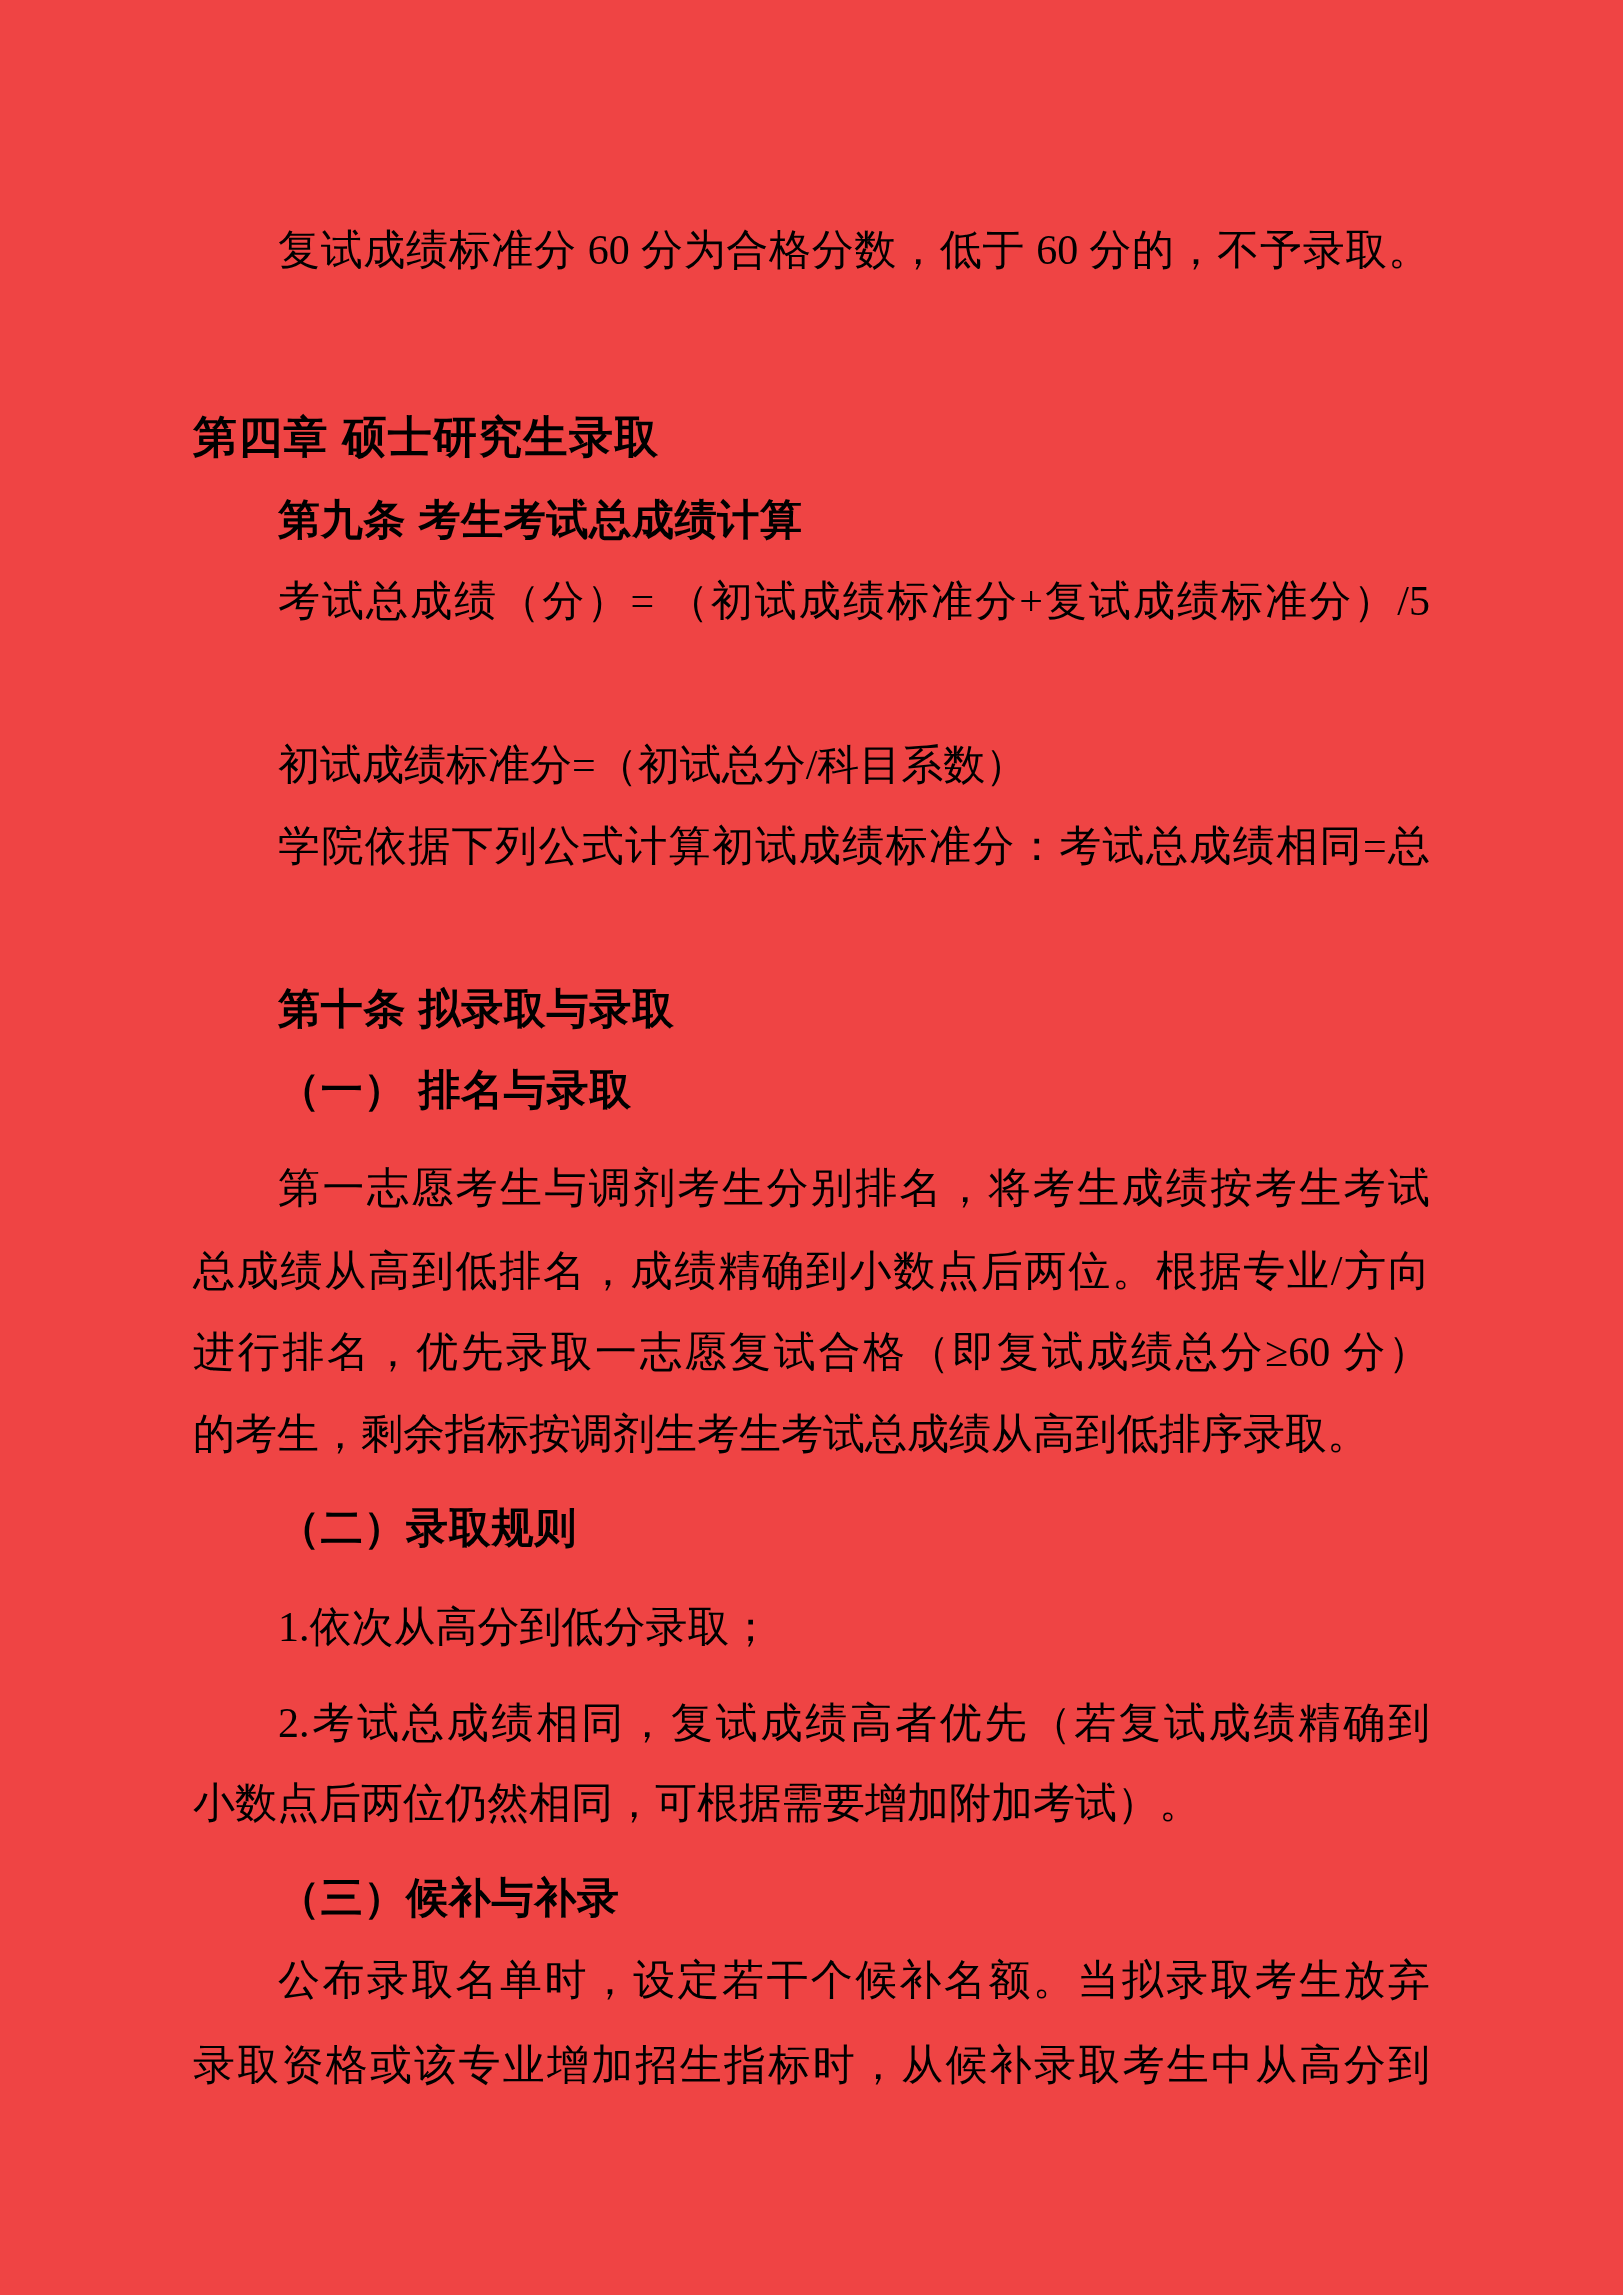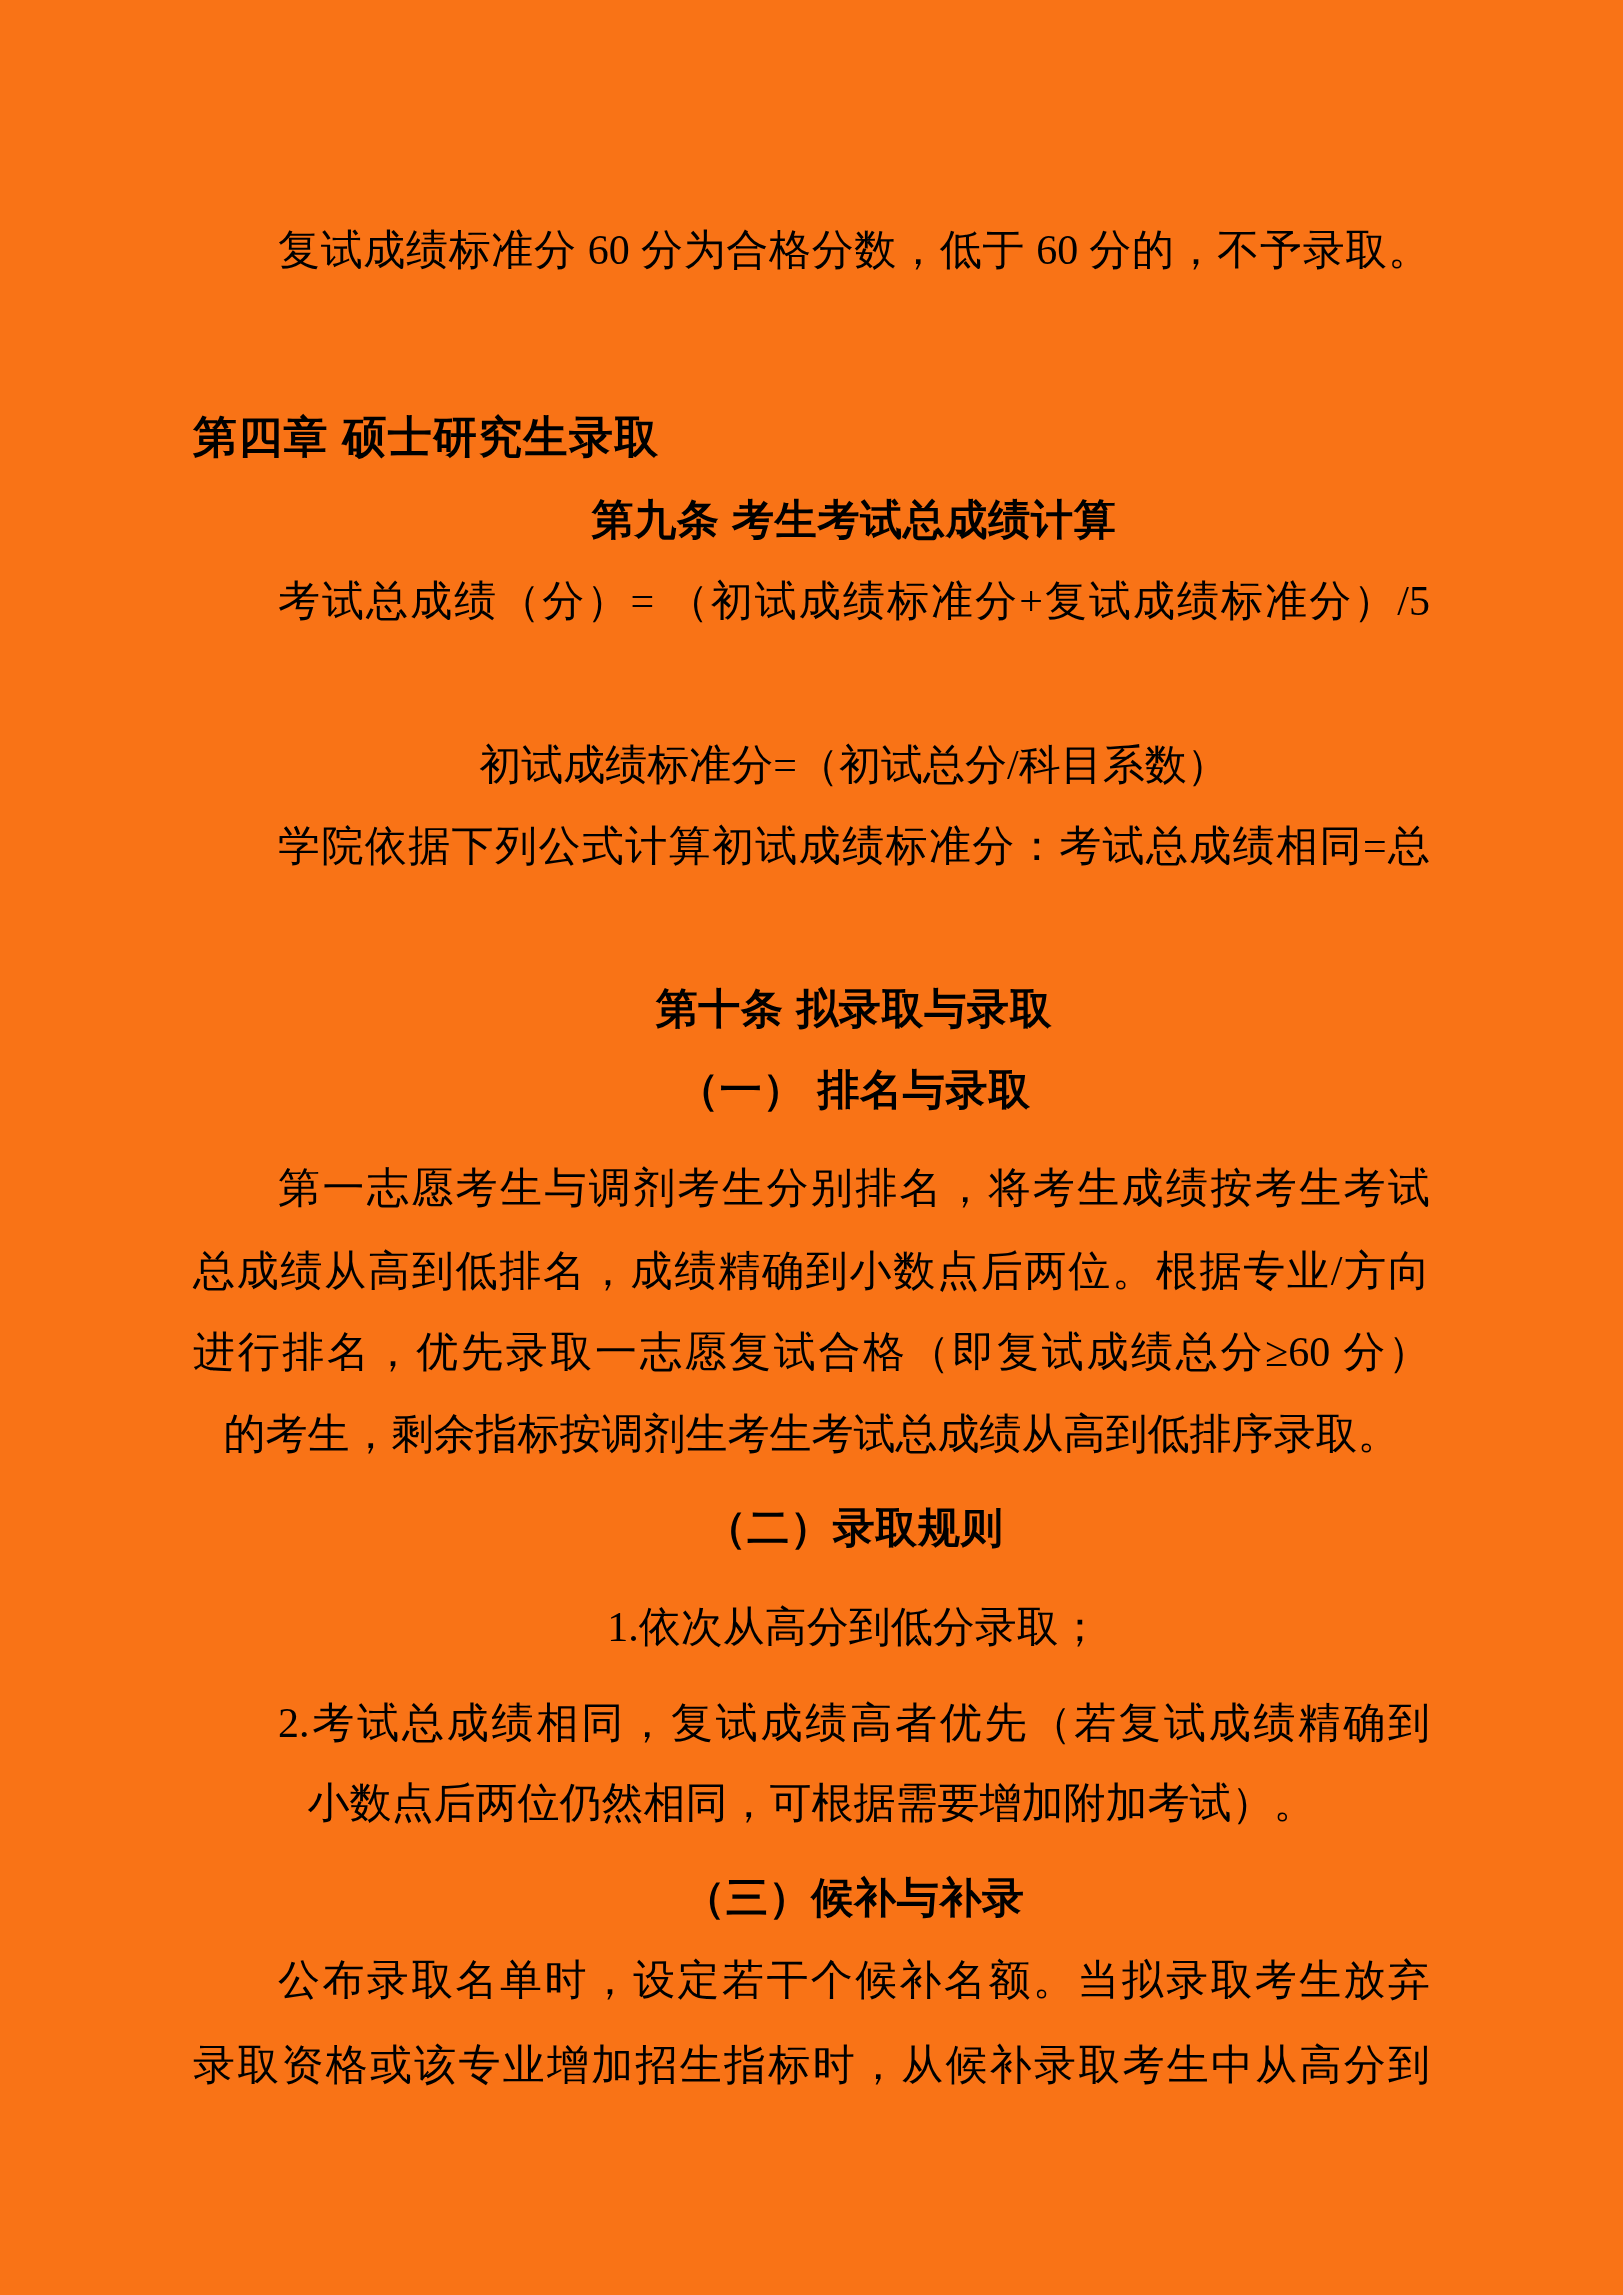--- a/index.html
+++ b/index.html
@@ -3,33 +3,32 @@
 <meta charset="utf-8">
 <style>
   html, body {
     margin: 0;
     padding: 0;
   }
   .page {
     position: relative;
     width: 1623px;
     height: 2295px;
-    background: #f97316;
+    background: #ef4444;
     color: #000000;
     font-family: "Liberation Serif", "DejaVu Serif", serif;
     font-size: 42px;
     overflow: hidden;
   }
   .ln {
     position: absolute;
     left: 193px;
     width: 1237px;
     line-height: 50px;
     white-space: pre-wrap;
-    text-align: center;
   }
   
   .indent {
     text-indent: 85px;
   }
   
   .fill {
     text-align: justify;
     text-align-last: justify;
   }

